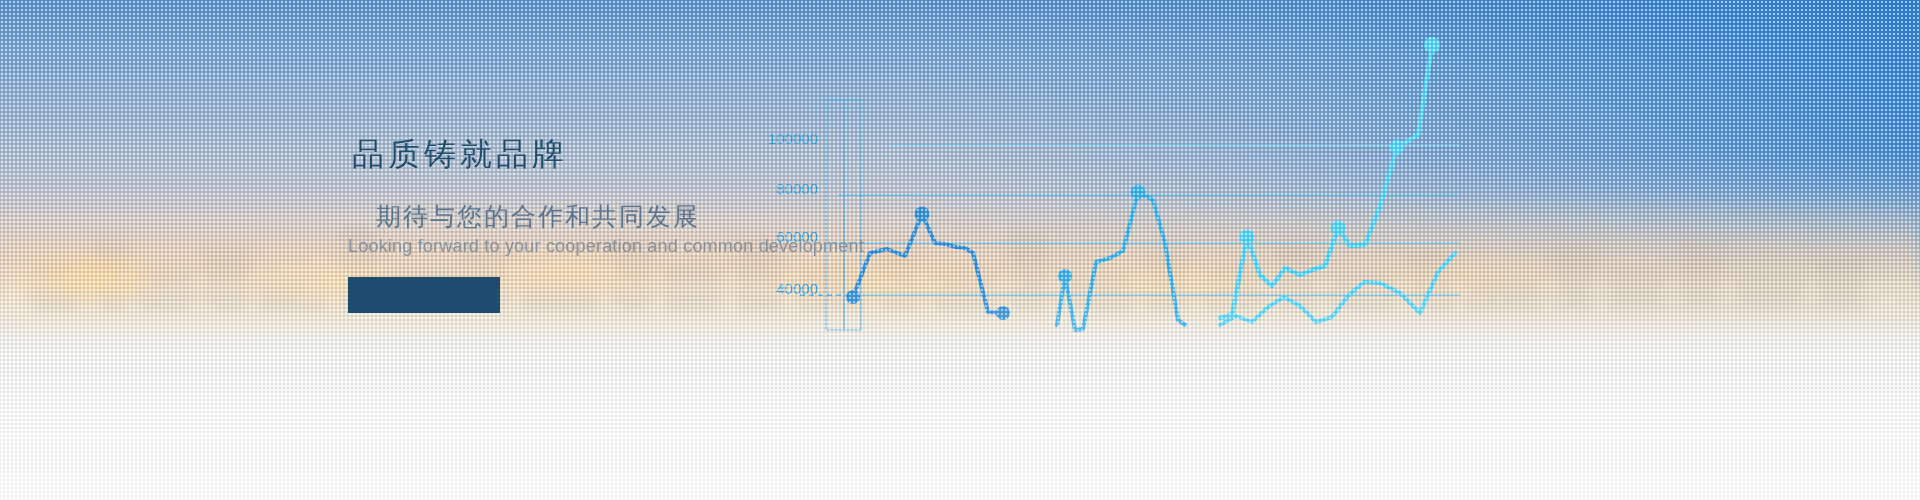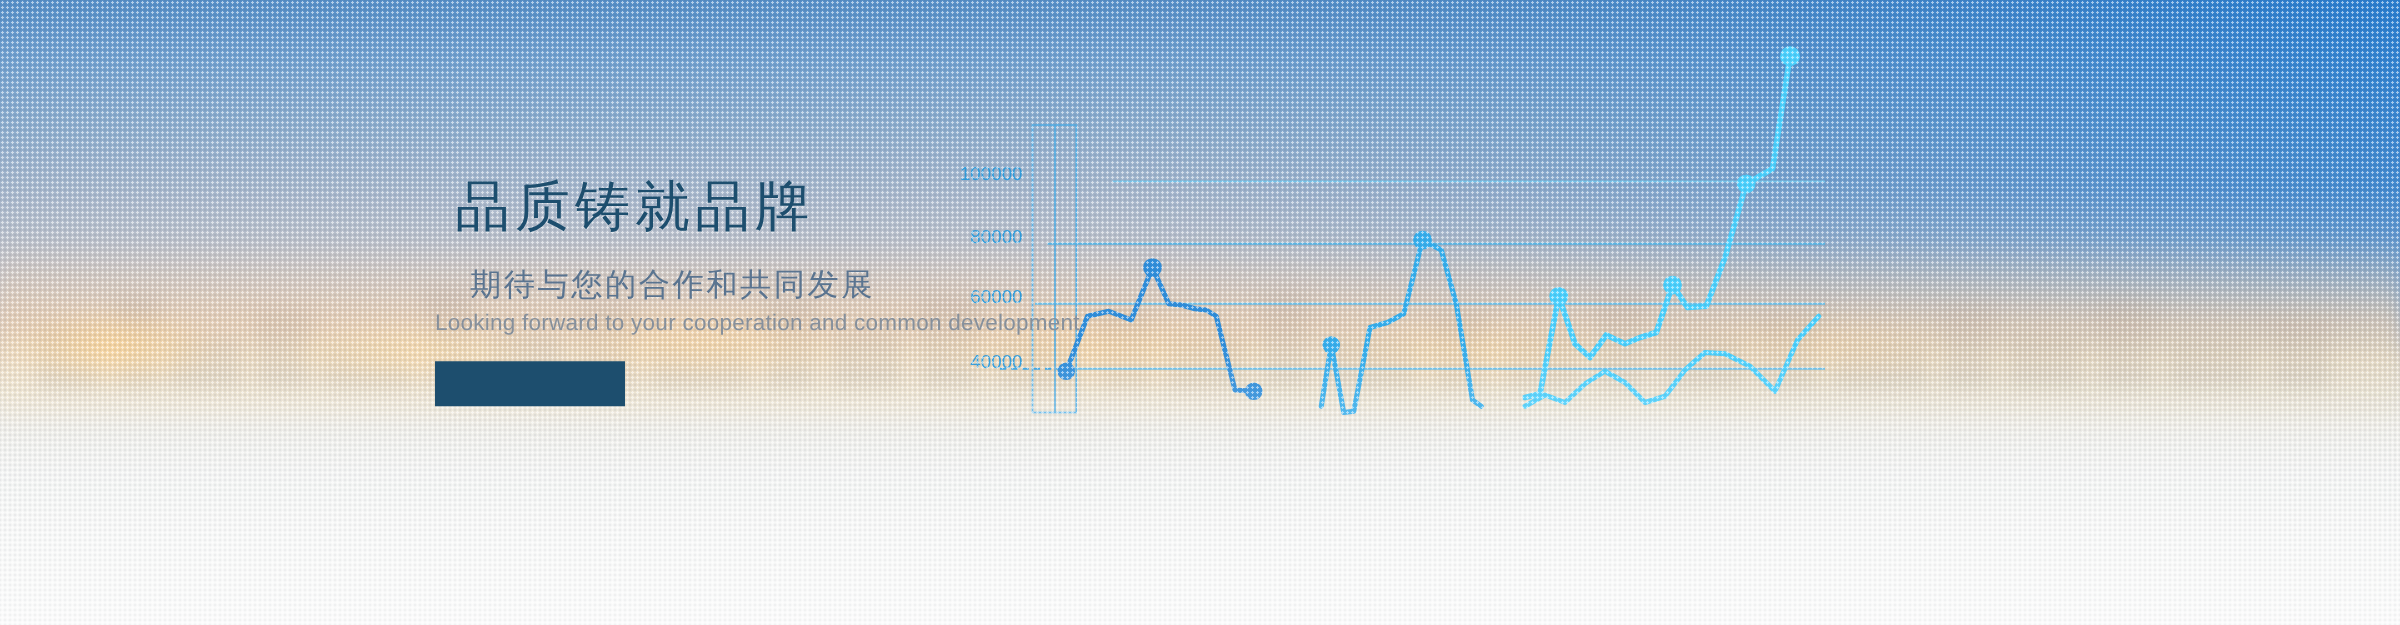--- a/index.html
+++ b/index.html
@@ -72,22 +72,22 @@
     background-position:0 0,2px 2px;
   }
   .bg-veil{
     position:absolute;inset:0;
     background:linear-gradient(180deg,rgba(255,255,255,0) 55%,rgba(255,255,255,.30) 78%,rgba(255,255,255,.55) 100%);
   }
 
   
   .copy{position:absolute;left:348px;top:126px;width:420px;}
   .headline{
-    font-size:44px;line-height:48px;letter-spacing:4px;
-    color:#1d4e6e;font-weight:400;margin:16px;
+    font-size:32px;line-height:48px;letter-spacing:4px;
+    color:#1d4e6e;font-weight:400;margin:4px;
     text-shadow:0 1px 1px rgba(255,255,255,.35);
   }
   .subhead{
     margin:22px 0 0 0;font-size:25px;line-height:32px;letter-spacing:2px;
     color:#5a7490;font-weight:400;padding-left:28px;
   }
   .sub-en{
     margin:5px 0 0 0;font-size:18px;line-height:18px;letter-spacing:.2px;
     color:#86909c;font-weight:400;white-space:nowrap;
   }

